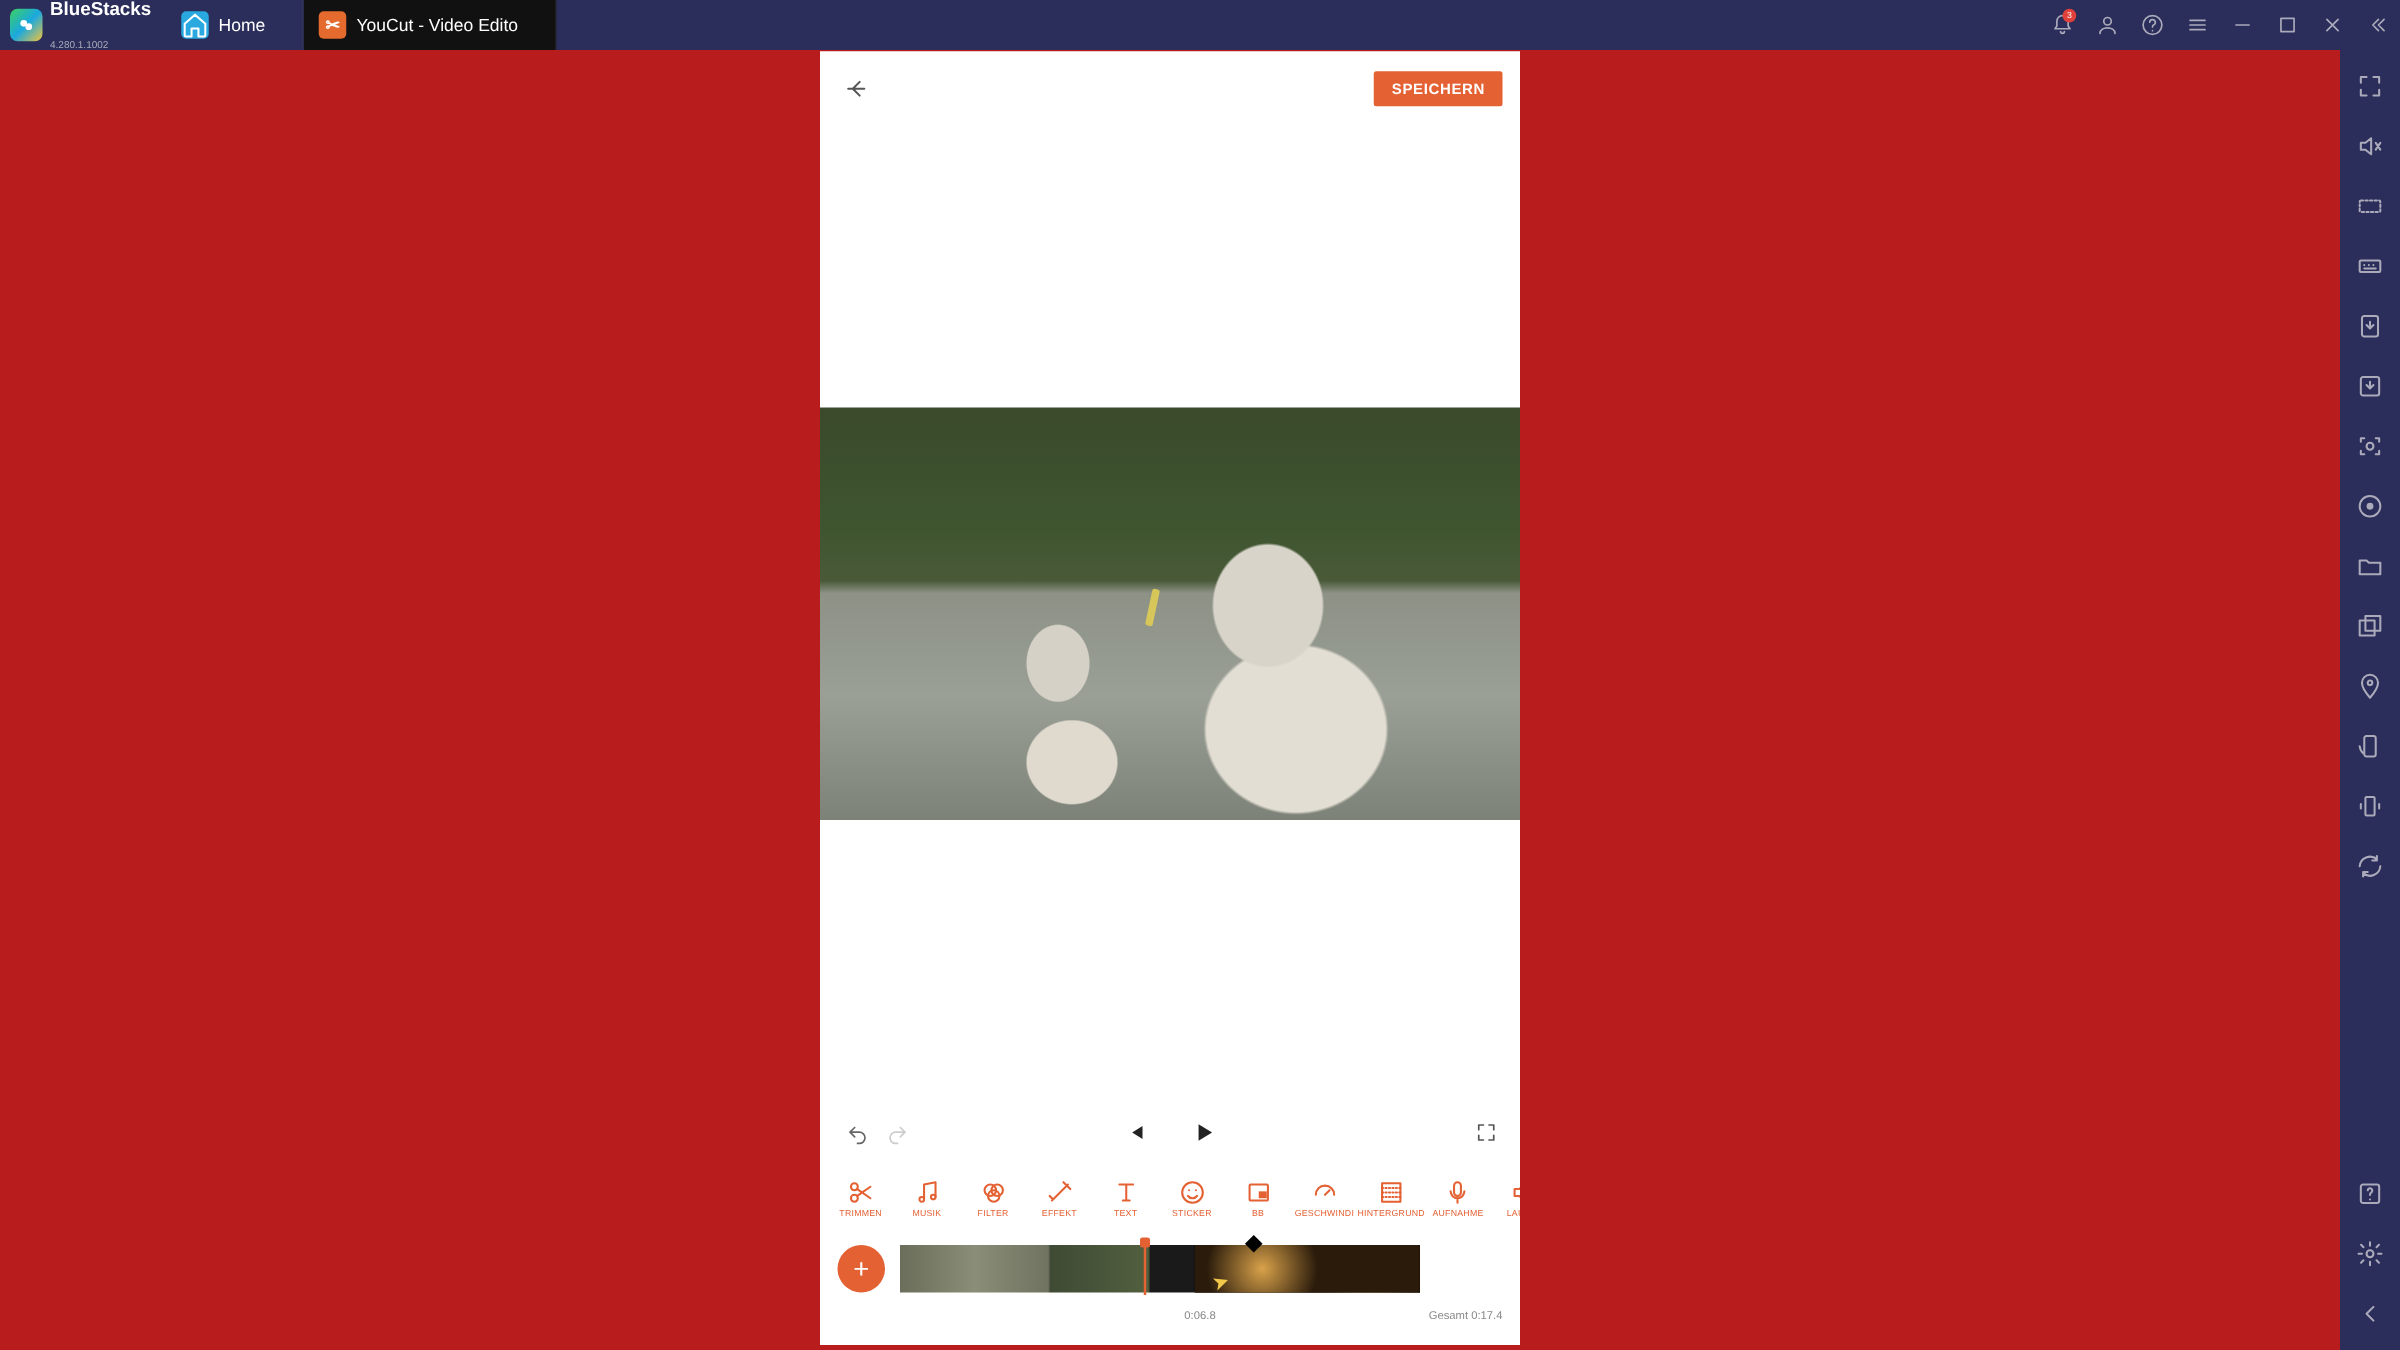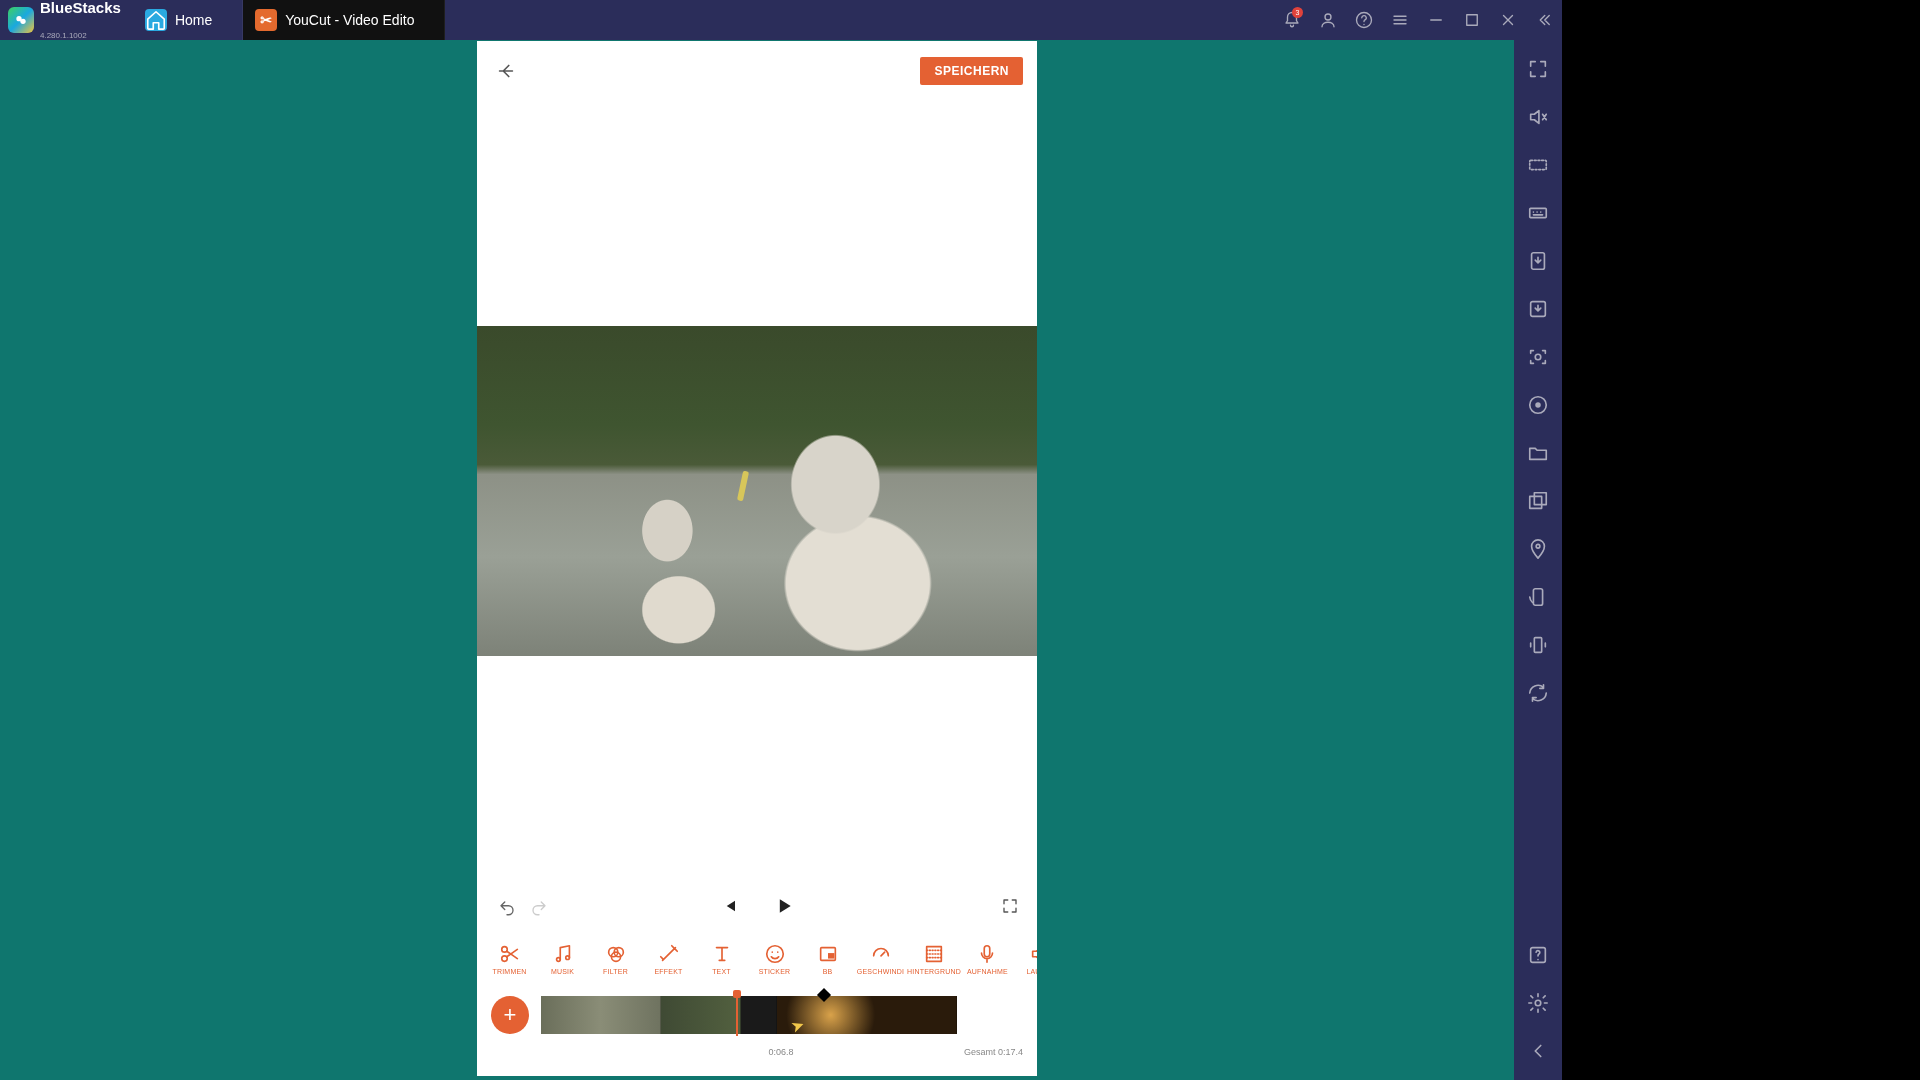--- a/index.html
+++ b/index.html
@@ -1,18 +1,18 @@
 <!DOCTYPE html>
 <html><head>
 <meta charset="utf-8">
 <style>
 * { margin:0; padding:0; box-sizing:border-box; font-family:"Segoe UI",Arial,sans-serif; }
 html,body { width:1920px; height:1080px; overflow:hidden; background:#000; }
 
-.outer { width:1562px; height:1080px; position:relative; background:#000; }
+.outer { width:1920px; height:1080px; position:relative; background:#000; }
 
 
 .titlebar { position:absolute; top:0; left:0; right:0; height:40px; background:#2b2d5a; display:flex; align-items:center; }
 .logo { display:flex; align-items:center; padding:0 8px; gap:6px; }
 .logo-badge { width:26px; height:26px; border-radius:6px; background:linear-gradient(135deg,#3dd160,#1aa8e0,#f3c43a); display:flex; align-items:center; justify-content:center; }
 .logo-badge svg { width:16px; height:16px; }
 .logo-text { color:#fff; font-size:15px; font-weight:600; line-height:1; }
 .logo-sub { color:#aab; font-size:8px;margin-top:16px; }
 .tabs { display:flex; height:100%; align-items:stretch; margin-left:4px; }
 .tab { display:flex; align-items:center; gap:8px; padding:0 30px 0 12px; color:#fff; font-size:14px; border-right:1px solid rgba(255,255,255,.06); position:relative; }
@@ -24,21 +24,21 @@
 .t-btn { width:36px; height:40px; display:flex; align-items:center; justify-content:center; color:#aab; position:relative; }
 .t-btn svg { width:18px; height:18px; }
 .notif-dot { position:absolute; top:7px; right:7px; width:11px; height:11px; background:#e0423b; border-radius:50%; font-size:7px; color:#fff; display:flex; align-items:center; justify-content:center; }
 
 
 .side { position:absolute; right:0; top:40px; bottom:0; width:48px; background:#2b2d5a; display:flex; flex-direction:column; align-items:center; padding-top:18px; gap:26px; }
 .side-btn { width:22px; height:22px; color:#aab; display:flex; align-items:center; justify-content:center; }
 .side-bot { margin-top:auto; display:flex; flex-direction:column; align-items:center; gap:26px; padding-bottom:18px; }
 
 
-.stage { position:absolute; top:40px; left:0; right:48px; bottom:0; background:#0f766e; }
+.stage { position:absolute; top:40px; left:0; right:48px; bottom:0; background:#b91c1c; }
 
 
 .app { position:absolute; left:50%; top:1px; transform:translateX(-50%); width:560px; height:1035px; background:#fff; display:flex; flex-direction:column; }
 .app-top { height:60px; display:flex; align-items:center; padding:0 14px; gap:8px; }
 .back { color:#555; width:30px; height:30px; display:flex; align-items:center; justify-content:center; }
 .save-btn { margin-left:auto; background:#e46133; color:#fff; border:none; padding:7px 14px; font-size:12px; font-weight:600; letter-spacing:.5px; border-radius:2px; }
 
 .preview-wrap { flex:0 0 auto; height:780px; display:flex; align-items:center; justify-content:center; position:relative; }
 .preview-img { width:100%; height:330px; background:
    radial-gradient(ellipse 90px 100px at 64% 48%, #d8d4ca 0%, #d8d4ca 48%, transparent 50%),

